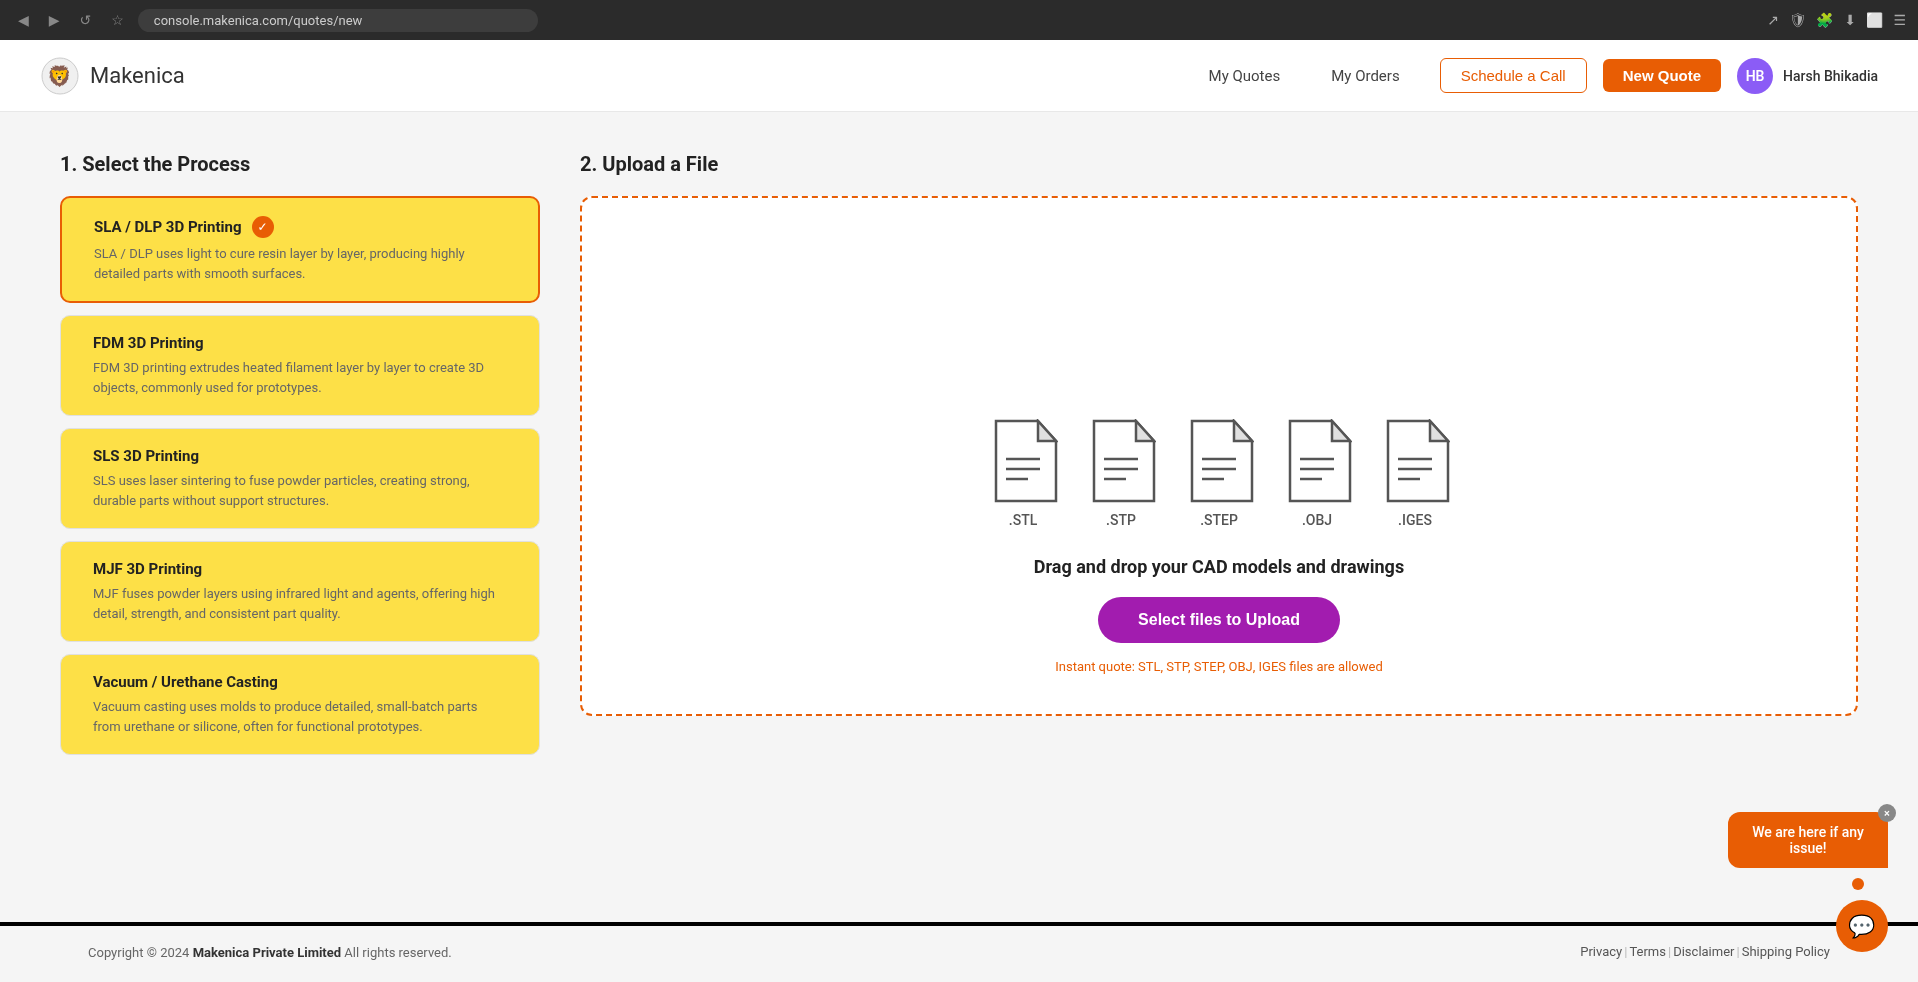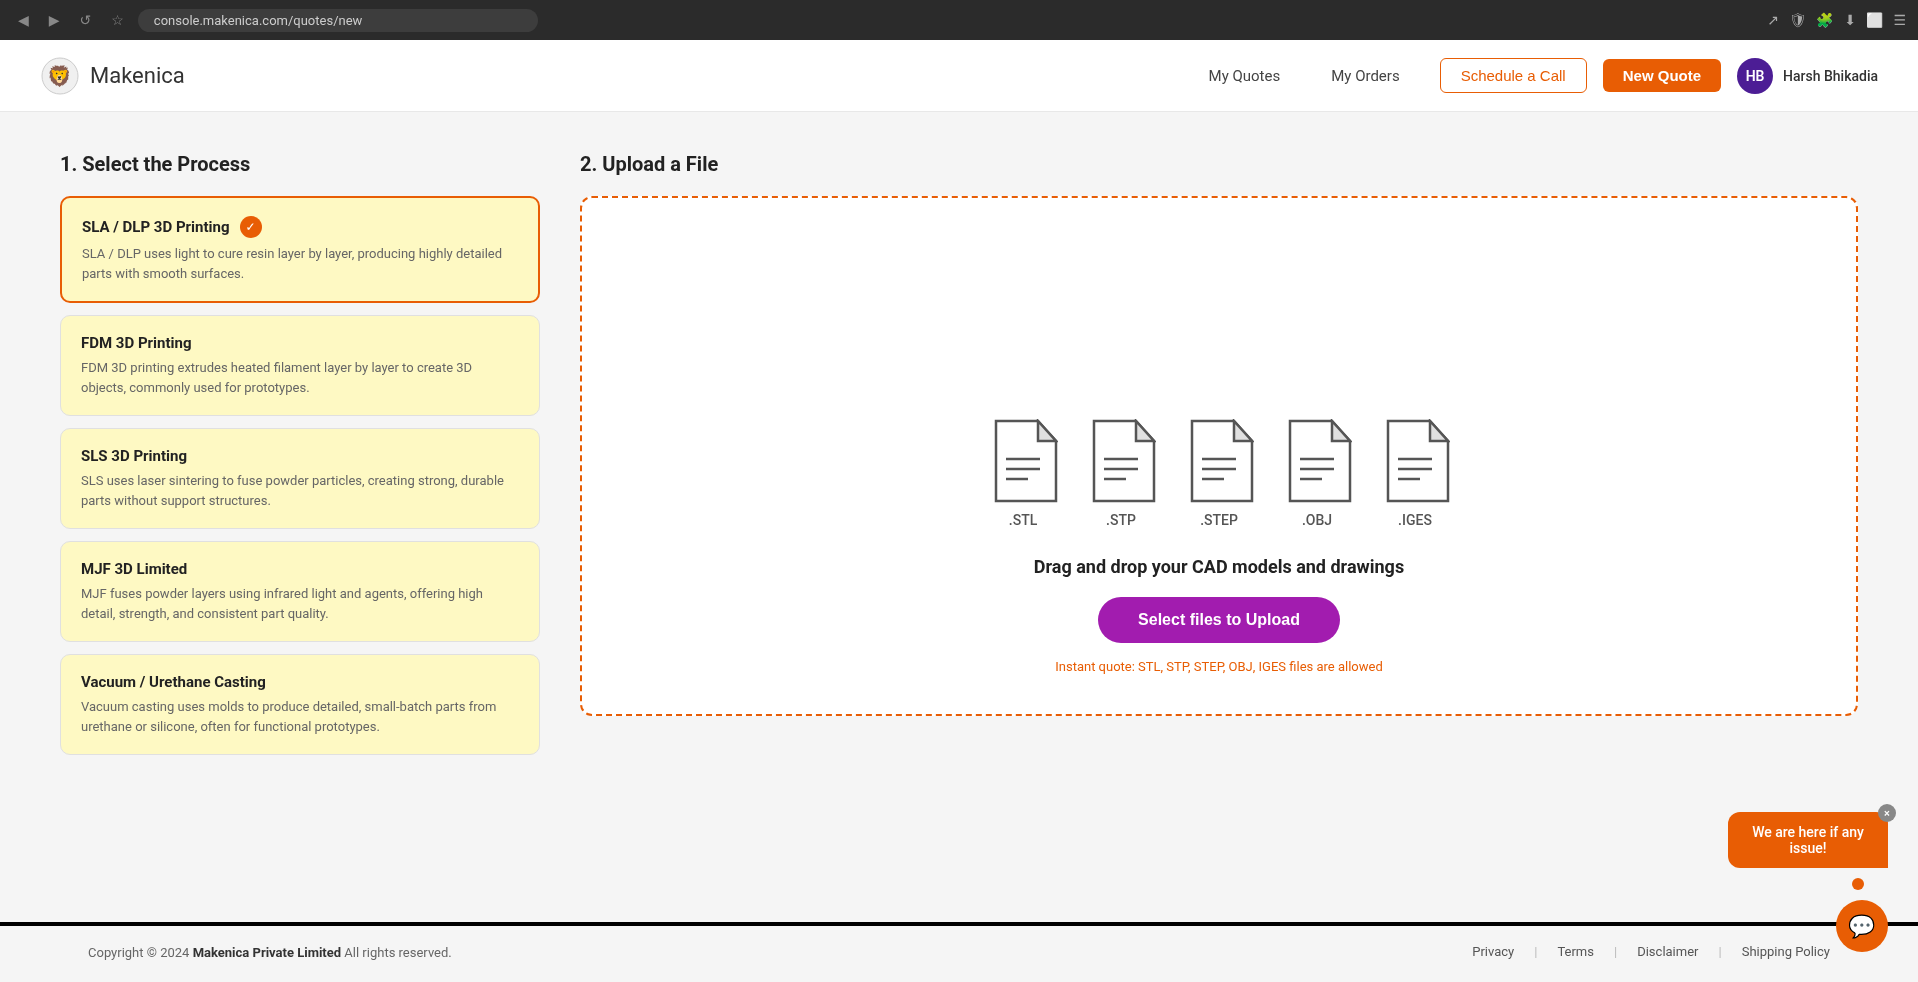--- a/index.html
+++ b/index.html
@@ -114,21 +114,21 @@
     .user-area {
       display: flex;
       align-items: center;
       gap: 10px;
       cursor: pointer;
     }
     .user-avatar {
       width: 36px;
       height: 36px;
       border-radius: 50%;
-      background: #4c1d95;
+      background: #8b5cf6;
       display: flex;
       align-items: center;
       justify-content: center;
       color: white;
       font-size: 14px;
       font-weight: 600;
       text-align: center;
     }
     .user-name {
       font-size: 14px;
@@ -149,24 +149,24 @@
       flex: 0 0 480px;
     }
     .section-title {
       font-size: 20px;
       font-weight: 700;
       color: #222;
       margin-bottom: 20px;
     }
 
     .process-card {
-      background: #fef9c3;
+      background: #fde047;
       border: 1.5px solid #e0e0e0;
       border-radius: 10px;
-      padding: 18px 20px;
+      padding: 18px 32px;
       margin-bottom: 12px;
       cursor: pointer;
     }
     .process-card.selected {
       border-color: #e85d04;
       border-width: 2px;
     }
     .process-card-header {
       display: flex;
       align-items: center;
@@ -266,21 +266,21 @@
     }
     .footer-copy {
       font-size: 13px;
       color: #666;
     }
     .footer-copy strong {
       color: #333;
     }
     .footer-links {
       display: flex;
-      gap: 20px;
+      gap: 2px;
       align-items: center;
     }
     .footer-link {
       font-size: 13px;
       color: #555;
       text-decoration: none;
       cursor: pointer;
     }
     .footer-sep {
       color: #bbb;
@@ -408,21 +408,21 @@
 
       <div class="process-card">
         <div class="process-card-header">
           <span class="process-card-title">SLS 3D Printing</span>
         </div>
         <p class="process-card-desc">SLS uses laser sintering to fuse powder particles, creating strong, durable parts without support structures.</p>
       </div>
 
       <div class="process-card">
         <div class="process-card-header">
-          <span class="process-card-title">MJF 3D Limited</span>
+          <span class="process-card-title">MJF 3D Printing</span>
         </div>
         <p class="process-card-desc">MJF fuses powder layers using infrared light and agents, offering high detail, strength, and consistent part quality.</p>
       </div>
 
       <div class="process-card">
         <div class="process-card-header">
           <span class="process-card-title">Vacuum / Urethane Casting</span>
         </div>
         <p class="process-card-desc">Vacuum casting uses molds to produce detailed, small-batch parts from urethane or silicone, often for functional prototypes.</p>
       </div>

